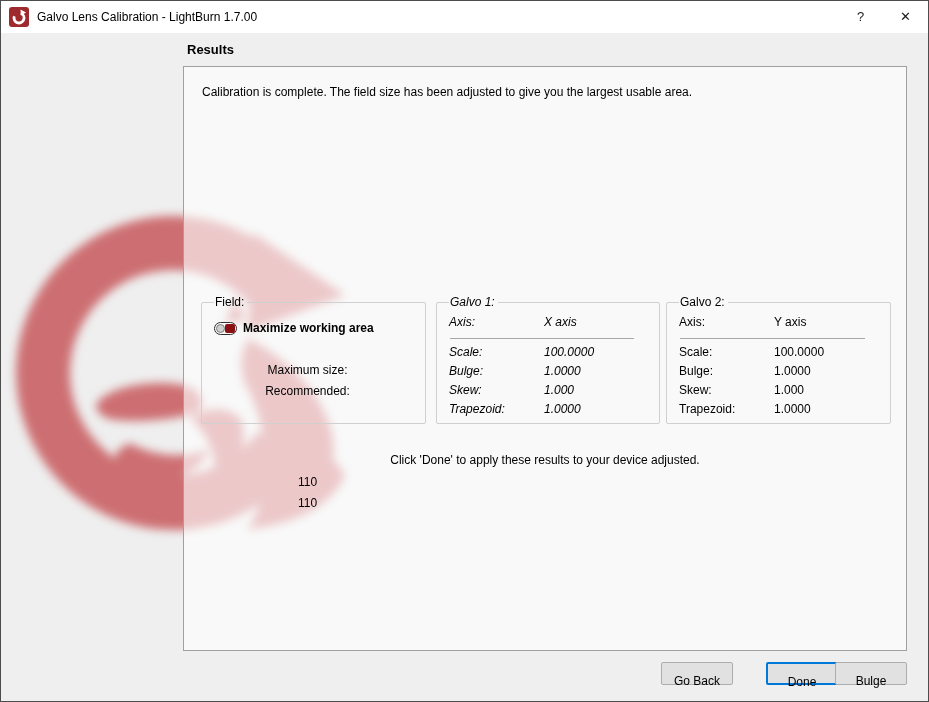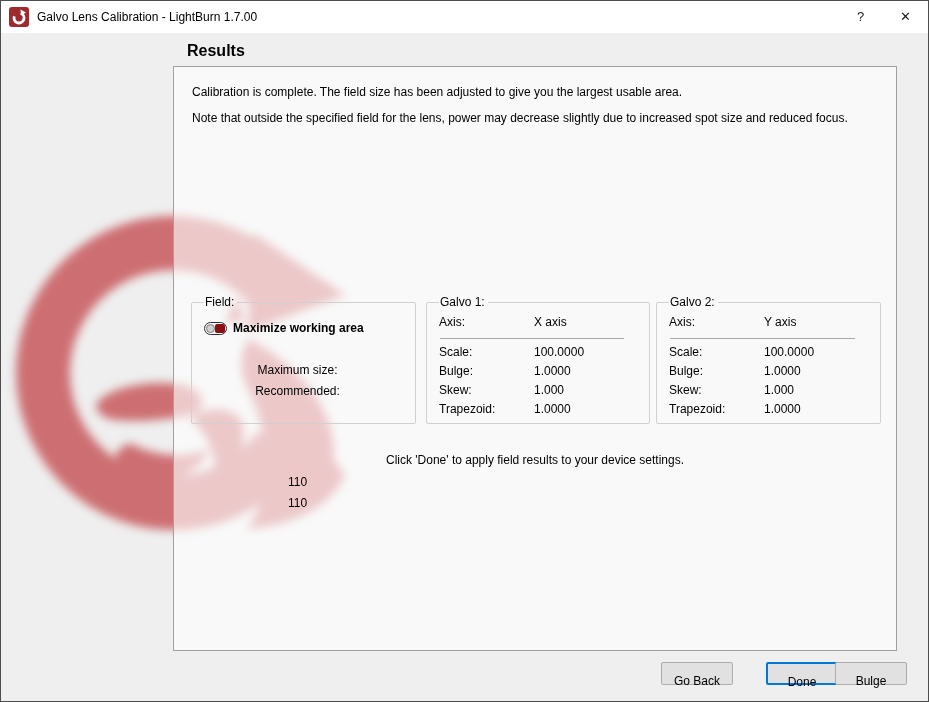--- a/index.html
+++ b/index.html
@@ -19,40 +19,40 @@
   .title-text{font-size:12px;color:#000;}
   .tb-btn{
     position:absolute;top:0;width:45px;height:32px;line-height:32px;
     text-align:center;font-size:13px;color:#1a1a1a;cursor:default;
   }
   .tb-help{right:45px;}
   .tb-close{right:0;}
   
   .page-title{
     position:absolute;left:186px;top:41px;z-index:5;
-    font-size:16px;font-weight:bold;
+    font-size:13px;font-weight:bold;
   }
   
   .watermark{position:absolute;left:0;top:190px;z-index:1;filter:blur(5px);}
   
   .panel{
-    position:absolute;left:172px;top:65px;width:724px;height:585px;
+    position:absolute;left:182px;top:65px;width:724px;height:585px;
     background:rgba(255,255,255,0.62);border:1px solid #a0a0a0;z-index:2;
   }
   .panel p{margin:0 0 12px 0;line-height:14px;}
   .panel .intro{position:absolute;left:18px;top:18px;right:14px;}
   
   fieldset.grp{
     position:absolute;margin:0;height:129px;
     border:1px solid #d0d0d0;border-radius:2px;
     padding:2px 24px 6px 12px;background:transparent;
   }
   fieldset.grp legend{padding:0 3px 0 1px;font-size:12px;}
   .grp-field{left:17px;top:228px;width:225px;}
-  .grp-galvo1{left:252px;top:228px;width:224px;}
+  .grp-galvo1{left:252px;top:228px;width:224px;font-style:italic;}
   .grp-galvo2{left:482px;top:228px;width:225px;}
   .row{display:flex;align-items:center;height:16px;margin-top:3px;}
   .row .lbl{flex:0 0 95px;}
   .grp-field .row .lbl{flex:0 0 112px;}
   .sep{border-top:1px solid #a8a8a8;margin:8px 1px 5px 1px;height:0;}
   .toggle-row{display:flex;align-items:center;margin-top:9px;height:16px;font-weight:bold;}
   .toggle{
     position:relative;width:23px;height:13px;border:1px solid #2f2f2f;
     border-radius:7px;background:#fbfbfb;display:inline-block;flex:0 0 23px;
   }
@@ -112,21 +112,20 @@
     <span class="title-text">Galvo Lens Calibration - LightBurn 1.7.00</span>
     <span class="tb-btn tb-help">?</span>
     <span class="tb-btn tb-close">✕</span>
   </div>
 
   <div class="page-title">Results</div>
 
   <div class="panel">
     <div class="intro">
       <p>Calibration is complete. The field size has been adjusted to give you the largest usable area.</p>
-      <p>Note that outside the specified field for the lens, power may decrease slightly due to increased spot size and reduced focus.</p>
     </div>
 
     <fieldset class="grp grp-field">
       <legend>Field:</legend>
       <div class="toggle-row">
         <span class="toggle">
           <span class="knob"></span>
           <span class="tg-red"></span>
         </span>
         <span class="toggle-label">Maximize working area</span>
@@ -186,20 +185,20 @@
       <div class="row">
         <span class="lbl">Skew:</span>
         <span class="val">1.000</span>
       </div>
       <div class="row">
         <span class="lbl">Trapezoid:</span>
         <span class="val">1.0000</span>
       </div>
     </fieldset>
 
-    <div class="done-hint">Click 'Done' to apply field results to your device settings.</div>
+    <div class="done-hint">Click 'Done' to apply these results to your device adjusted.</div>
   </div>
 
   <button class="btn btn-goback">Go Back</button>
   <button class="btn btn-done">Done</button>
   <button class="btn btn-cancel">Bulge</button>
 
 </div>
 
 </body></html>

